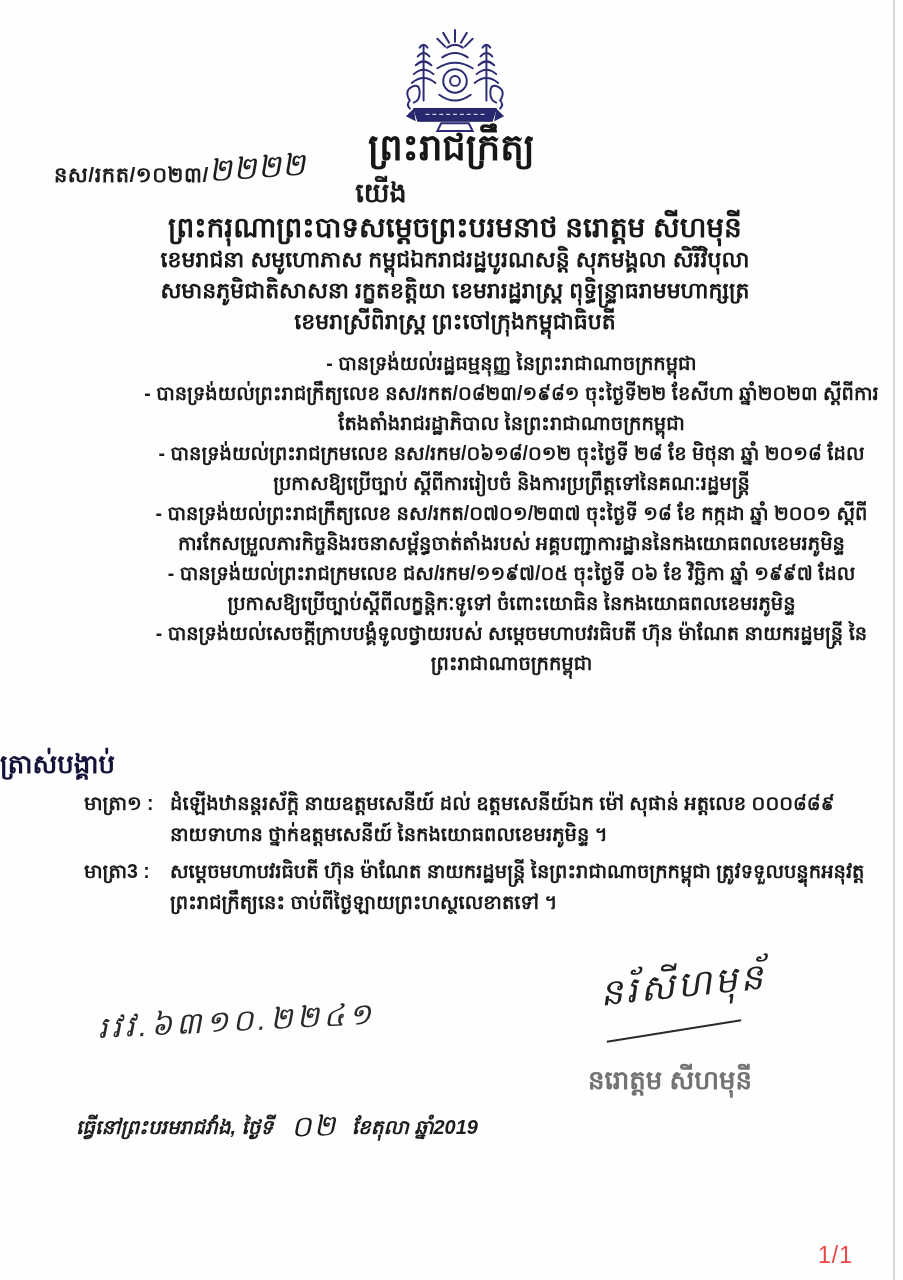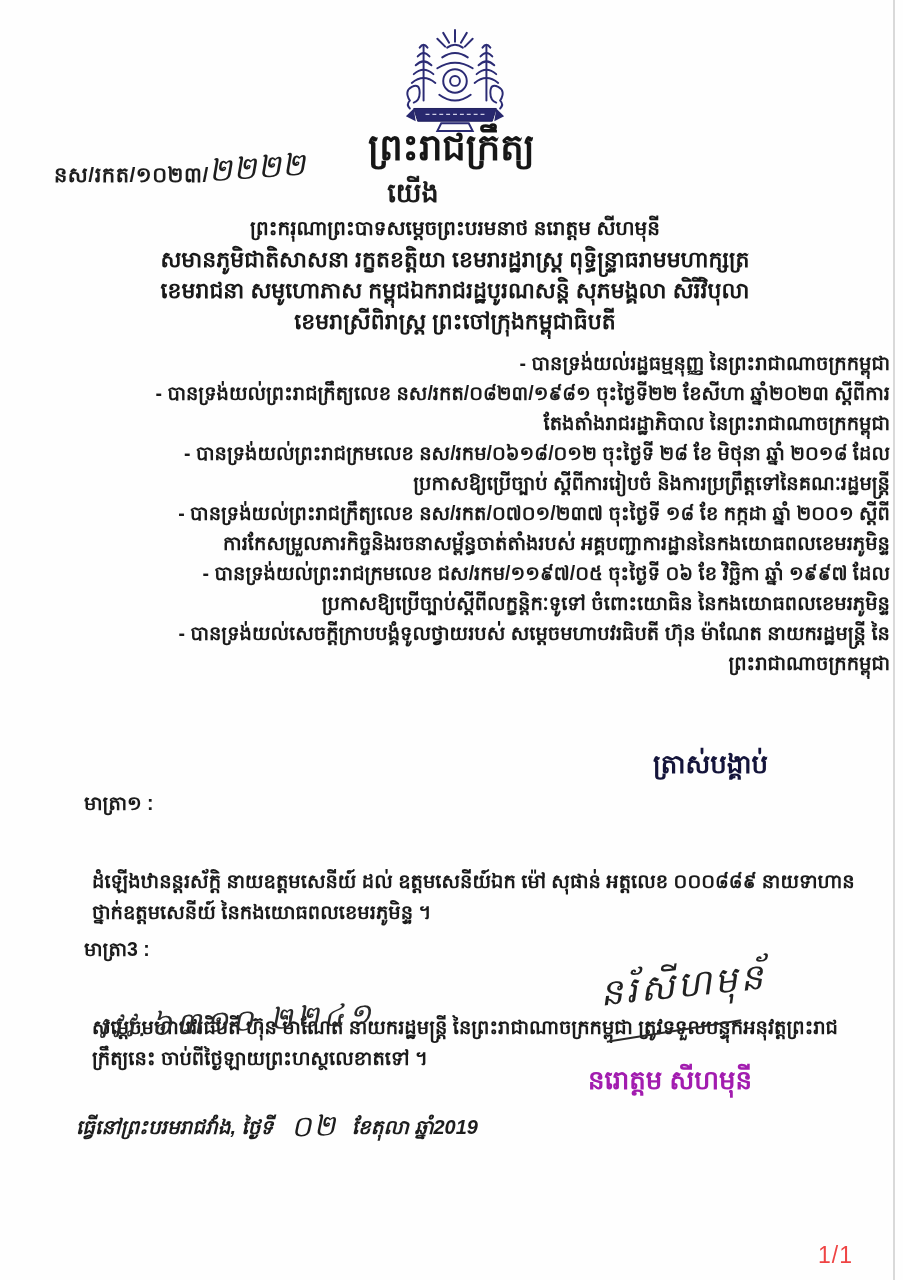--- a/index.html
+++ b/index.html
@@ -58,65 +58,64 @@
     color: #161616;
   }
   .doc-we {
     position: absolute;
     top: 176px;
     left: 0;
     width: 762px;
     text-align: center;
     font-size: 27px;
     font-weight: 800;
-    margin-left: 32px;
   }
   .royal-title {
     position: absolute;
     top: 212px;
     left: 60px;
     width: 790px;
     text-align: center;
     font-weight: 800;
     color: #191919;
   }
-  .royal-title .line1 { font-size: 20px; line-height: 32px; }
+  .royal-title .line1 { font-size: 28px; line-height: 32px; }
   .royal-title .line2 { font-size: 22px; line-height: 31px; }
   .recitals {
     position: absolute;
     top: 348px;
     left: 133px;
     width: 757px;
     font-size: 19.5px;
     font-weight: 600;
     line-height: 30px;
     color: #1b1b1b;
-    text-align: right;
+    text-align: center;
   }
   .recital { margin-bottom: 0px; }
   .order-heading {
     position: absolute;
     top: 748px;
     left: 0;
     width: 768px;
-    text-align: right;
+    text-align: left;
     font-size: 26px;
     font-weight: 800;
     color: #14143a;
   }
   .articles {
     position: absolute;
     top: 788px;
     left: 84px;
     width: 790px;
     font-size: 19.5px;
     line-height: 31px;
     color: #1b1b1b;
   }
-  .article { display: flex; margin-bottom: 6px; flex-direction: column; }
+  .article { display: flex; margin-bottom: 6px; }
   .article-label {
     flex: 0 0 78px;
     font-weight: 800;
     white-space: nowrap;
   }
   .article-text { flex: 1; font-weight: 600; padding-left: 8px; }
   .signature-handwritten {
     position: absolute;
     top: 962px;
     left: 600px;
@@ -138,21 +137,21 @@
     transform: rotate(-9deg);
   }
   .signature-name {
     position: absolute;
     top: 1064px;
     left: 560px;
     width: 220px;
     text-align: center;
     font-size: 26px;
     font-weight: 800;
-    color: #a21caf;
+    color: #737373;
   }
   .handwritten-note {
     position: absolute;
     top: 1002px;
     left: 98px;
     font-size: 30px;
     font-style: italic;
     font-weight: 500;
     letter-spacing: 4px;
     color: #2a2a2a;
@@ -228,22 +227,22 @@
 
   <div class="ref-line">
     <span>នស/រកត/១០២៣/</span><span class="ref-handwritten">២២២២</span>
   </div>
 
   <div class="doc-title">ព្រះរាជក្រឹត្យ</div>
   <div class="doc-we">យើង</div>
 
   <div class="royal-title">
     <div class="line1">ព្រះករុណាព្រះបាទសម្តេចព្រះបរមនាថ នរោត្តម សីហមុនី</div>
+    <div class="line2">ខេមរាជនា សមូហោភាស កម្ពុជឯករាជរដ្ឋបូរណសន្តិ សុភមង្គលា សិរីវិបុលា</div>
     <div class="line2">សមានភូមិជាតិសាសនា រក្ខតខត្តិយា ខេមរារដ្ឋរាស្ត្រ ពុទ្ធិន្ទ្រាធរាមមហាក្សត្រ</div>
-    <div class="line2">ខេមរាជនា សមូហោភាស កម្ពុជឯករាជរដ្ឋបូរណសន្តិ សុភមង្គលា សិរីវិបុលា</div>
     <div class="line2">ខេមរាស្រីពិរាស្ត្រ ព្រះចៅក្រុងកម្ពុជាធិបតី</div>
   </div>
 
   <div class="recitals">
     <div class="recital">- បានទ្រង់យល់រដ្ឋធម្មនុញ្ញ នៃព្រះរាជាណាចក្រកម្ពុជា</div>
     <div class="recital">- បានទ្រង់យល់ព្រះរាជក្រឹត្យលេខ នស/រកត/០៨២៣/១៩៨១ ចុះថ្ងៃទី២២ ខែសីហា ឆ្នាំ២០២៣ ស្តីពីការតែងតាំងរាជរដ្ឋាភិបាល នៃព្រះរាជាណាចក្រកម្ពុជា</div>
     <div class="recital">- បានទ្រង់យល់ព្រះរាជក្រមលេខ នស/រកម/០៦១៨/០១២ ចុះថ្ងៃទី ២៨ ខែ មិថុនា ឆ្នាំ ២០១៨ ដែលប្រកាសឱ្យប្រើច្បាប់ ស្តីពីការរៀបចំ និងការប្រព្រឹត្តទៅនៃគណៈរដ្ឋមន្ត្រី</div>
     <div class="recital">- បានទ្រង់យល់ព្រះរាជក្រឹត្យលេខ នស/រកត/០៧០១/២៣៧ ចុះថ្ងៃទី ១៨ ខែ កក្កដា ឆ្នាំ ២០០១ ស្តីពីការកែសម្រួលភារកិច្ចនិងរចនាសម្ព័ន្ធចាត់តាំងរបស់ អគ្គបញ្ជាការដ្ឋាននៃកងយោធពលខេមរភូមិន្ទ</div>
     <div class="recital">- បានទ្រង់យល់ព្រះរាជក្រមលេខ ជស/រកម/១១៩៧/០៥ ចុះថ្ងៃទី ០៦ ខែ វិច្ឆិកា ឆ្នាំ ១៩៩៧ ដែលប្រកាសឱ្យប្រើច្បាប់ស្តីពីលក្ខន្តិកៈទូទៅ ចំពោះយោធិន នៃកងយោធពលខេមរភូមិន្ទ</div>
     <div class="recital">- បានទ្រង់យល់សេចក្តីក្រាបបង្គំទូលថ្វាយរបស់ សម្តេចមហាបវរធិបតី ហ៊ុន ម៉ាណែត នាយករដ្ឋមន្ត្រី នៃព្រះរាជាណាចក្រកម្ពុជា</div>

